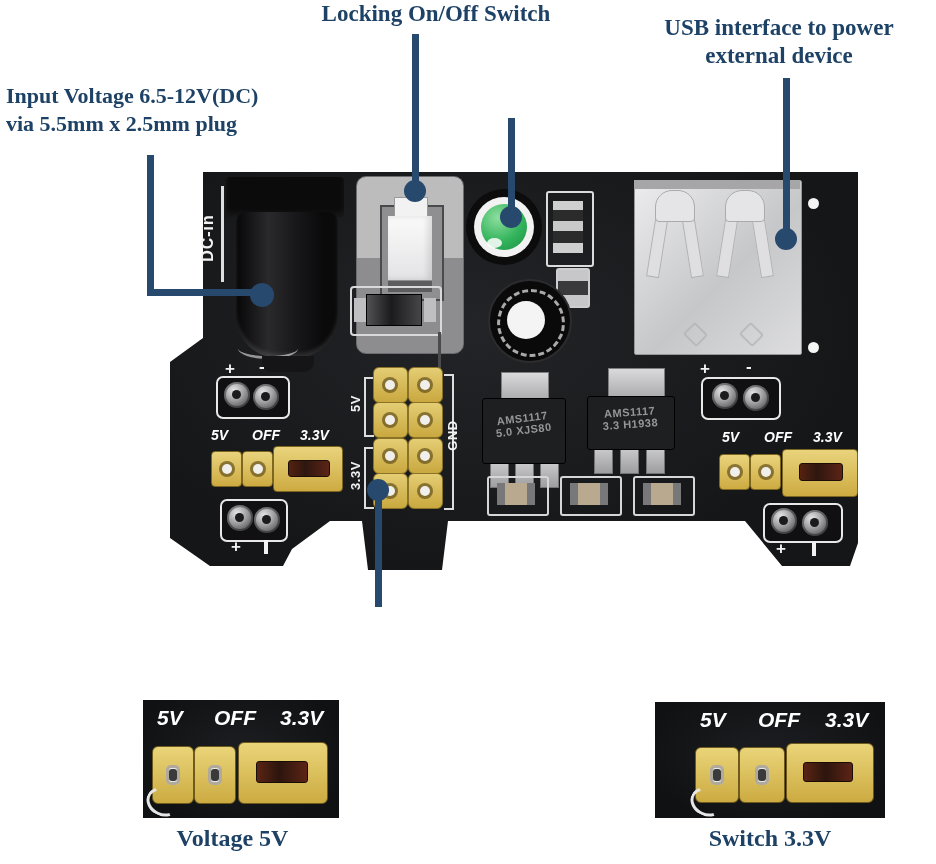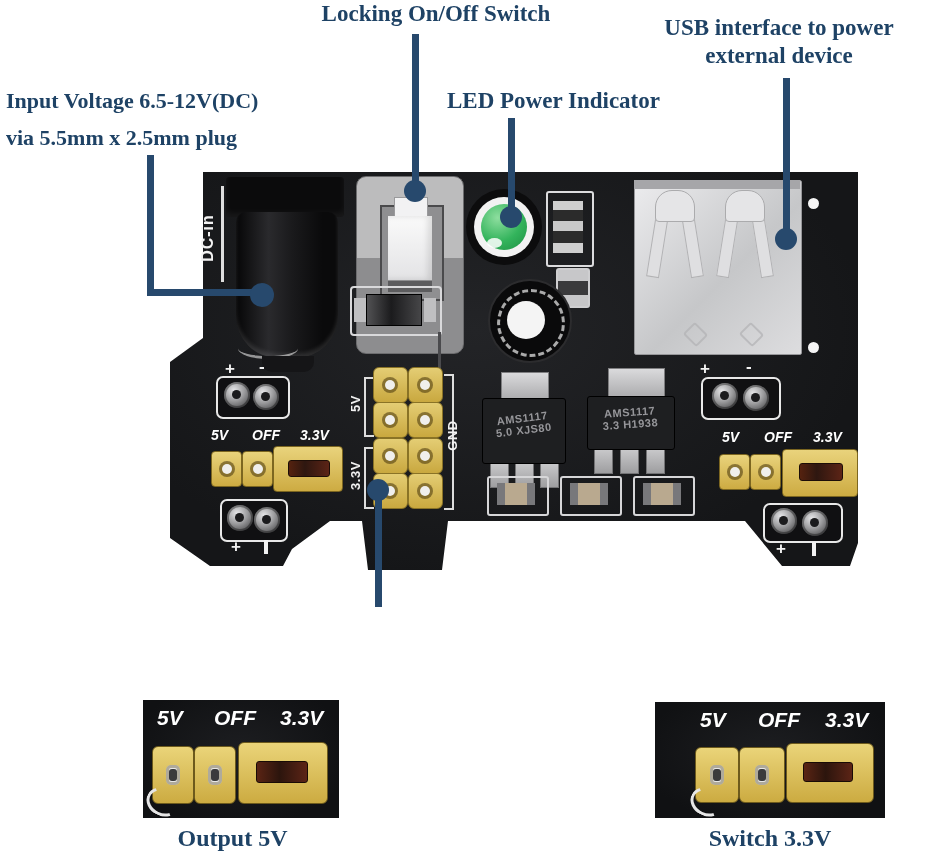--- a/index.html
+++ b/index.html
@@ -4,21 +4,21 @@
 <style>
   html,body{margin:0;padding:0;background:#ffffff;}
   .stage{position:relative;width:936px;height:864px;background:#ffffff;overflow:hidden;
          font-family:"Liberation Sans",sans-serif;}
   
   .ann{position:absolute;color:#1e4265;font-family:"Liberation Serif",serif;font-weight:bold;
        font-size:23px;line-height:28px;white-space:pre-line;z-index:40;}
   .ann.center{text-align:center;}
   .ann-locking{left:286px;top:0px;width:300px;}
   .ann-usb{left:633px;top:14px;width:292px;}
-  .ann-input{left:6px;top:82px;width:345px;font-size:22px;line-height:37px;}
+  .ann-input{left:6px;top:82px;width:345px;font-size:22px;line-height:28px;}
   .ann-led{left:421px;top:87px;width:265px;}
   .ann-outpins{left:228px;top:611px;width:295px;}
   .cap-left{left:140px;top:824px;width:185px;font-size:24px;}
   .cap-right{left:672px;top:824px;width:196px;font-size:24px;}
   
   .lead,.dot{position:absolute;background:#27496d;z-index:30;}
   .dot{border-radius:50%;width:22px;height:22px;}
   .l-switch{left:412px;top:34px;width:7px;height:152px;}
   .d-switch{left:404px;top:180px;}
   .l-led{left:508px;top:118px;width:7px;height:96px;}
@@ -153,22 +153,21 @@
 </head>
 <body>
 
 <div class="stage">
 
   <div class="ann ann-usb center">USB interface to power
 external device</div>
   <div class="ann ann-locking center">Locking On/Off Switch</div>
   <div class="ann ann-input">Input Voltage 6.5-12V(DC)
 via 5.5mm x 2.5mm plug</div>
-  <div class="ann ann-led center">LED Power Indicator</div>
-  <div class="ann cap-left center">Output 5V</div>
+  <div class="ann cap-left center">Voltage 5V</div>
   <div class="ann cap-right center">Switch 3.3V</div>
 
   <div class="lead l-switch"></div>
   <div class="dot d-switch"></div>
   <div class="lead l-led"></div>
   <div class="dot d-led"></div>
   <div class="lead l-usb"></div>
   <div class="dot d-usb"></div>
   <div class="lead l-input-v"></div>
   <div class="lead l-input-h"></div>

